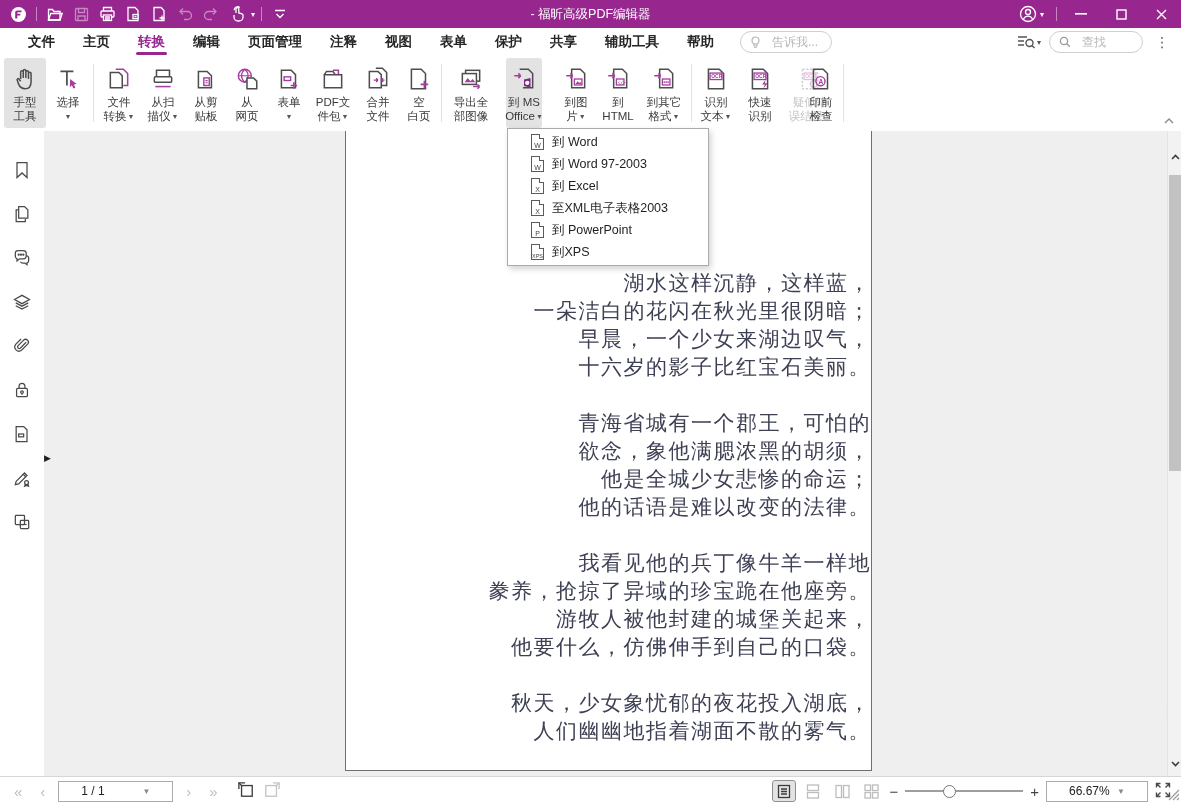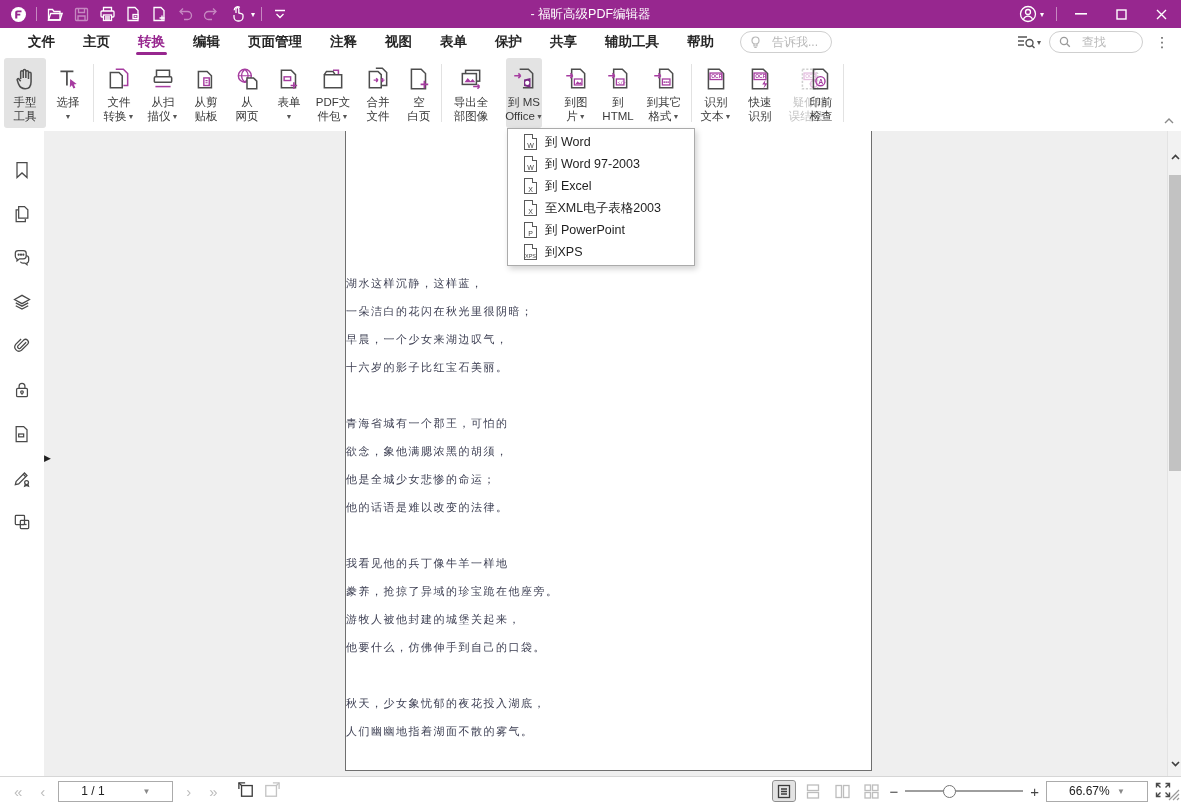--- a/index.html
+++ b/index.html
@@ -37,33 +37,33 @@
   .rbtn.active{background:#E3E3E3;}
   .ric{height:32px;display:flex;align-items:center;justify-content:center;}
   .rl{font-size:11.5px;line-height:14px;color:#3A3A3A;white-space:nowrap;display:flex;align-items:center;gap:1px;}
   .rbtn.disabled .rl{color:#C3C3C3;}
   .rcaret{font-size:7px;color:#555;transform:translateY(1px);}
   .rbtn.disabled .rcaret{color:#C9C9C9;}
   .rdiv{position:absolute;top:8px;height:58px;width:1px;background:#E2E2E2;}
   .collapse-ribbon{position:absolute;right:6px;bottom:2px;color:#8a8a8a;}
 
   
-  .dropdown{position:absolute;left:507px;top:128px;width:170px;background:#fff;border:1px solid #ABABAB;box-shadow:2px 3px 6px rgba(0,0,0,.18);z-index:50;padding:2px 8px;}
+  .dropdown{position:absolute;left:507px;top:128px;width:170px;background:#fff;border:1px solid #ABABAB;box-shadow:2px 3px 6px rgba(0,0,0,.18);z-index:50;padding:2px 15px;}
   .ditem{display:flex;align-items:center;gap:8px;height:22px;padding:0 8px;font-size:12.5px;color:#1E1E1E;white-space:nowrap;}
   .dbadge{position:relative;width:13px;height:16px;border:1px solid #5a5a5a;box-sizing:border-box;display:flex;align-items:flex-end;justify-content:center;font-size:7px;color:#444;background:#fff;}
   .dbadge::after{content:"";position:absolute;right:-1px;top:-1px;width:4px;height:4px;background:#fff;border-left:1px solid #5a5a5a;border-bottom:1px solid #5a5a5a;}
   .dbadge.xps{font-size:5.5px;letter-spacing:0;}
 
   
   .main{position:absolute;left:0;top:131px;width:1181px;height:645px;}
   .sidebar{position:absolute;left:0;top:0;width:44px;height:645px;background:#fff;display:flex;flex-direction:column;align-items:center;gap:22px;padding-top:28px;box-sizing:border-box;}
   .sic{width:22px;height:22px;display:flex;align-items:center;justify-content:center;}
   .canvas{position:absolute;left:44px;top:0;width:1123px;height:645px;background:#EFEFEF;}
   .page{position:absolute;left:301px;top:0;width:527px;height:640px;background:#fff;border-left:1px solid #6F6F6F;border-right:1px solid #6F6F6F;border-bottom:1px solid #6F6F6F;box-sizing:border-box;overflow:hidden;}
-  .poem{padding-top:138px;text-align:left;font-family:"Liberation Serif","DejaVu Serif",serif;font-size:11px;line-height:28px;color:#3E4054;letter-spacing:1.5px;}
+  .poem{padding-top:138px;text-align:right;font-family:"Liberation Serif","DejaVu Serif",serif;font-size:21px;line-height:28px;color:#3E4054;letter-spacing:1.5px;}
   .stanza{margin-bottom:28px;}
   .panel-toggle{position:absolute;left:0;top:318px;width:10px;height:18px;display:flex;align-items:center;color:#1f1f1f;font-size:9px;}
   .vscroll{position:absolute;right:0;top:0;width:14px;height:645px;background:#F2F2F2;border-left:1px solid #E3E3E3;box-sizing:border-box;}
   .vthumb{position:absolute;left:1px;top:44px;width:12px;height:296px;background:#C2C2C2;}
   .sarrow{position:absolute;left:0;width:14px;height:16px;display:flex;align-items:center;justify-content:center;color:#4a4a4a;}
   .ai-fab{position:absolute;left:1127px;top:558px;width:42px;height:42px;border-radius:50%;background:#fff;box-shadow:0 1px 5px rgba(0,0,0,.3);display:flex;align-items:center;justify-content:center;}
 
   
   .statusbar{position:absolute;left:0;top:776px;width:1181px;height:29px;background:#fff;border-top:1px solid #D6D6D6;box-sizing:border-box;display:flex;align-items:center;font-size:12px;color:#555;}
   .nav-gly{font-size:15px;color:#BDBDBD;padding:0 9px;line-height:1;}

